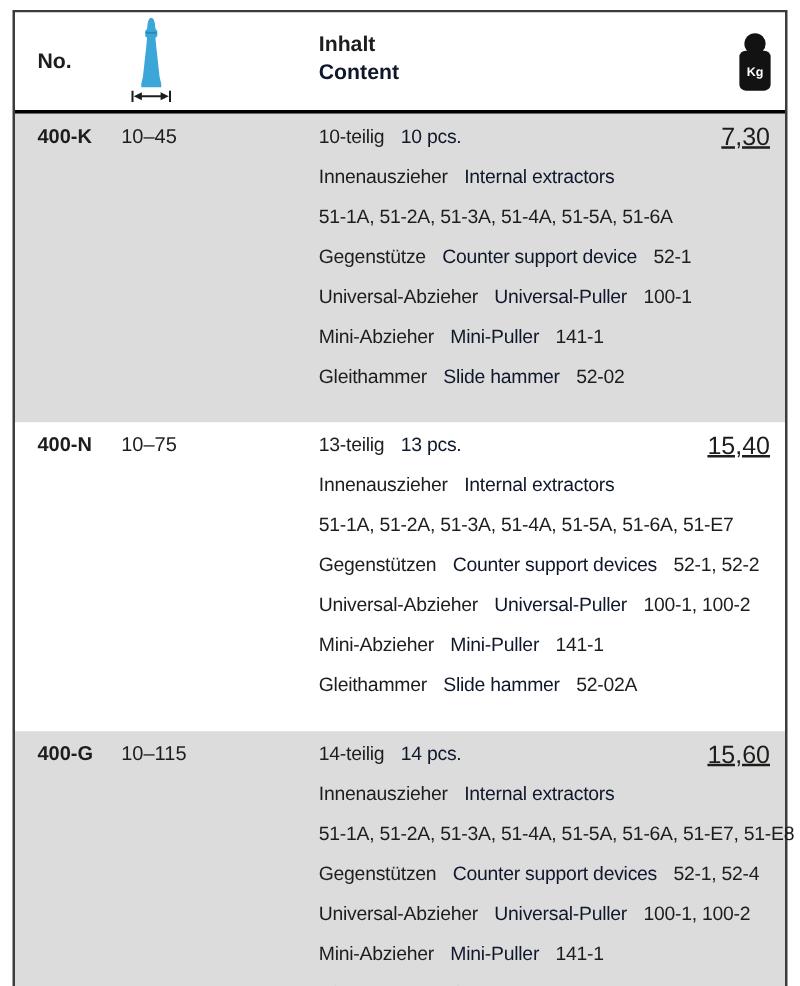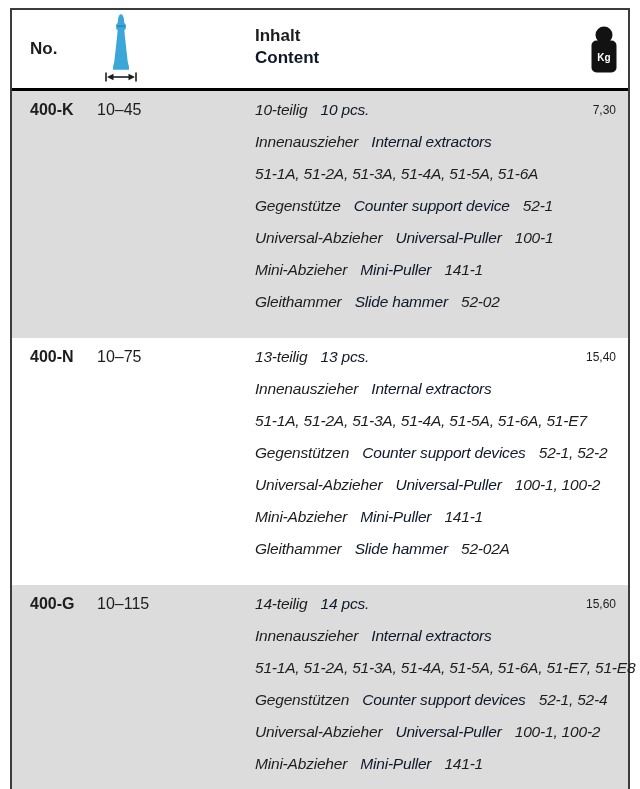--- a/index.html
+++ b/index.html
@@ -92,25 +92,26 @@
     left: 85px;
     top: 3px;
     font-size: 16px;
     line-height: 32px;
     letter-spacing: 0;
   }
   .col-weight {
     position: absolute;
     right: 12px;
     top: 3px;
-    font-size: 12px;
+    font-size: 20px;
     line-height: 32px;
     letter-spacing: 0;
-  }
-  .cline { white-space: nowrap; font-style: italic; }
+    text-decoration: underline;
+  }
+  .cline { white-space: nowrap; }
   .seg { margin-right: 9px; }
   .seg:last-child { margin-right: 0; }
 </style>
 </head>
 <body>
 
 <div class="page">
   <div class="table">
 
     <div class="thead">

